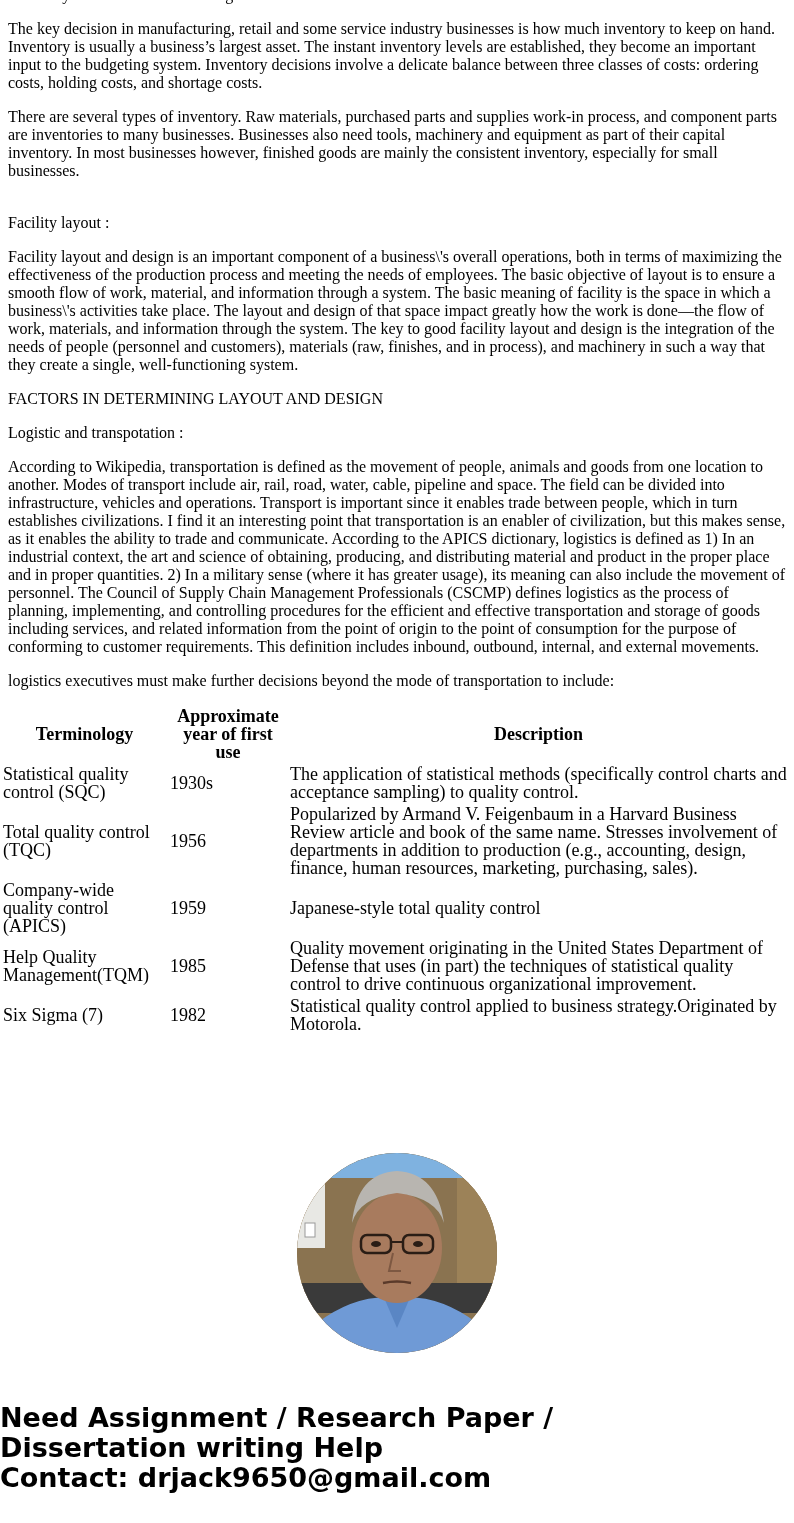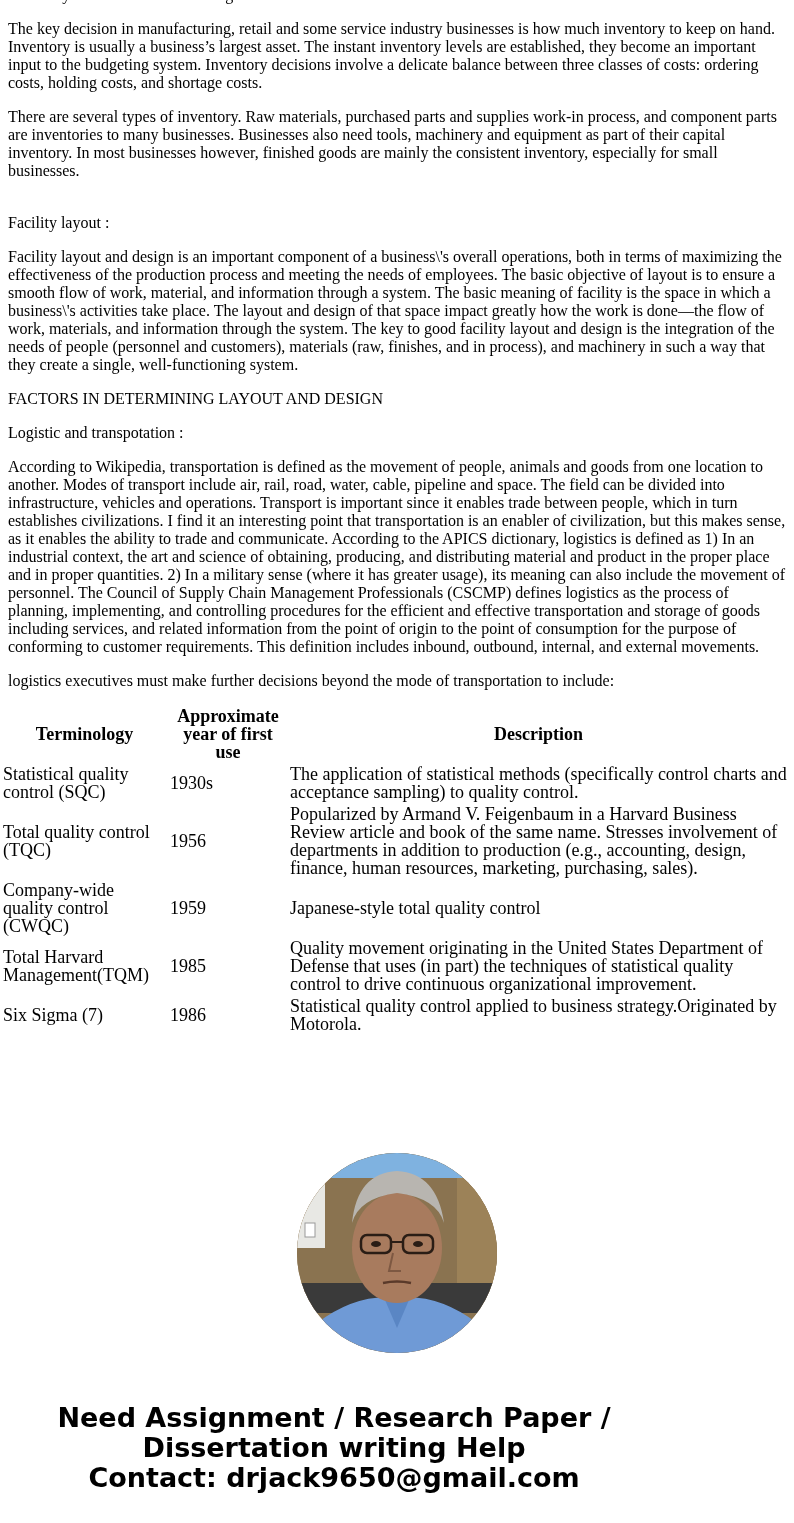--- a/index.html
+++ b/index.html
@@ -33,21 +33,20 @@
     position: absolute;
     left: 297px; top: 1153px;
     width: 200px; height: 200px;
     border-radius: 50%;
     overflow: hidden;
     background: #8a7350;
   }
   .promo {
     position: absolute;
     left: 0; top: 1403px; width: 668px;
-    text-align: center;
     font-family: "DejaVu Sans", sans-serif;
     font-weight: bold;
     font-size: 27px;
     line-height: 30px;
     color: #000;
   }
 </style>
 </head>
 <body>
 
@@ -76,32 +75,32 @@
         <td>Statistical quality control (SQC)</td>
         <td>1930s</td>
         <td>The application of statistical methods (specifically control charts and acceptance sampling) to quality control.</td>
       </tr>
       <tr>
         <td>Total quality control (TQC)</td>
         <td>1956</td>
         <td>Popularized by Armand V. Feigenbaum in a Harvard Business Review article and book of the same name. Stresses involvement of departments in addition to production (e.g., accounting, design, finance, human resources, marketing, purchasing, sales).</td>
       </tr>
       <tr>
-        <td>Company-wide quality control (CWQC)</td>
+        <td>Company-wide quality control (APICS)</td>
         <td>1959</td>
         <td>Japanese-style total quality control</td>
       </tr>
       <tr>
-        <td>Total Harvard Management(TQM)</td>
+        <td>Help Quality Management(TQM)</td>
         <td>1985</td>
         <td>Quality movement originating in the United States Department of Defense that uses (in part) the techniques of statistical quality control to drive continuous organizational improvement.</td>
       </tr>
       <tr>
         <td>Six Sigma (7)</td>
-        <td>1986</td>
+        <td>1982</td>
         <td>Statistical quality control applied to business strategy.Originated by Motorola.</td>
       </tr>
     </tbody>
   </table>
 </div>
 
 <div class="avatar-wrap">
   <svg width="200" height="200" viewBox="0 0 200 200">
     <rect x="0" y="0" width="200" height="200" fill="#8a7350"></rect>
     <rect x="0" y="0" width="200" height="25" fill="#7fb2e0"></rect>

